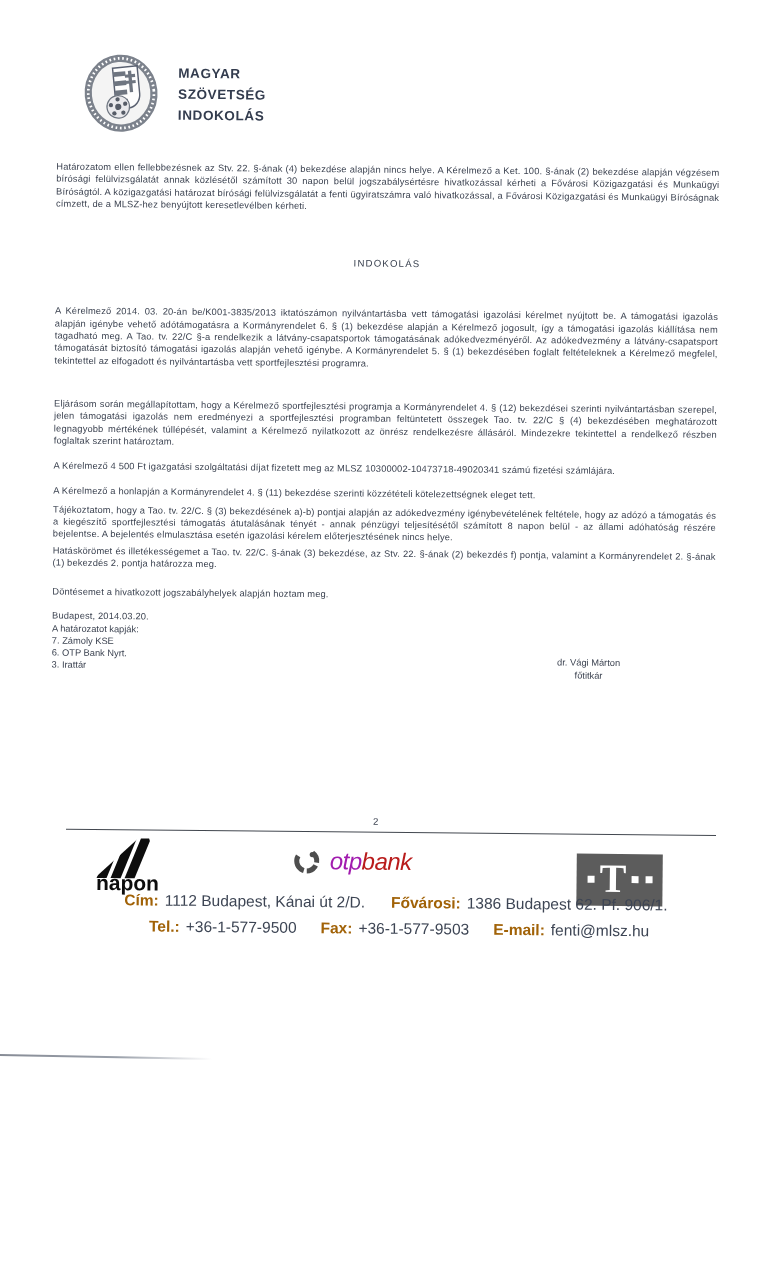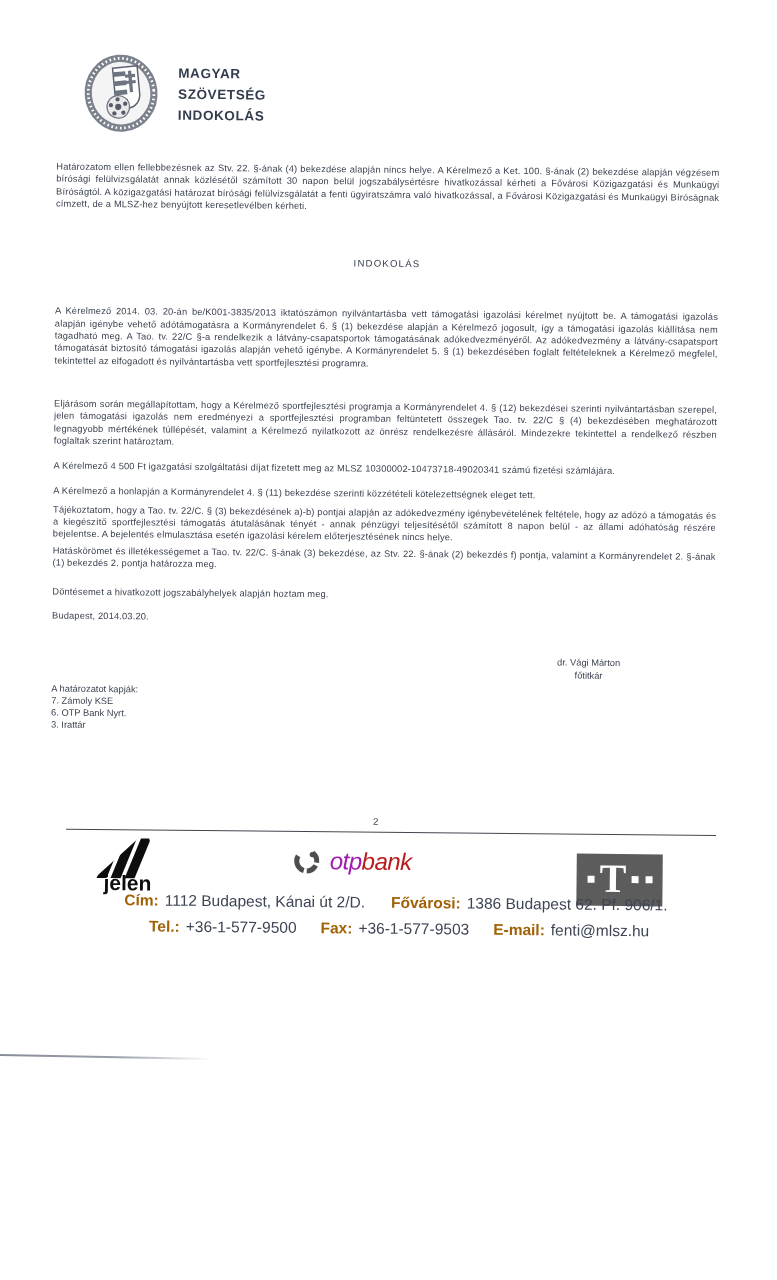--- a/index.html
+++ b/index.html
@@ -22,21 +22,21 @@
     font-size:9.3px;line-height:12.3px;color:#3b4250;text-align:justify;}
   .para{letter-spacing:.15px;}
   .section-title{text-align:center;font-size:9.6px;letter-spacing:1.2px;color:#39414f;}
   .g45{margin-top:45px}.g38{margin-top:38px}.g31{margin-top:31px}
   .g13{margin-top:13px}.g6{margin-top:6px}.g4{margin-top:4px}
   .g17{margin-top:17px}.g11{margin-top:11px}
 
   
   .sig{position:absolute;left:540px;top:654px;width:110px;text-align:center;
     font-size:9.3px;line-height:13px;color:#3b4250;}
-  .recipients{position:absolute;left:58px;top:685px;font-size:9.3px;
+  .recipients{position:absolute;left:58px;top:625px;font-size:9.3px;
     line-height:12px;color:#3b4250;}
 
   
   .pagenum{position:absolute;left:0;right:10px;top:815px;text-align:center;
     font-size:9.5px;color:#3b4250;}
   .foot-rule{position:absolute;left:74px;top:831px;width:650px;height:1.4px;
     background:#42474f;}
   .adidas{position:absolute;left:93px;top:836px;width:86px;text-align:center;}
   .adidas-bars{display:block;margin:0 auto;}
   .adidas-word{font-size:21px;font-weight:bold;color:#0d0d0d;letter-spacing:0;
@@ -134,21 +134,21 @@
       <svg class="adidas-bars" width="74" height="46" viewBox="0 0 74 46">
         <clipPath id="adiclip">
             <polygon points="2,46 56,-4 70,46"></polygon>
           </clipPath>
         <g clip-path="url(#adiclip)" fill="#0d0d0d">
           <polygon points="6,44 16,44 32,4 22,4"></polygon>
           <polygon points="20,44 30,44 46,4 36,4"></polygon>
           <polygon points="34,44 44,44 60,4 50,4"></polygon>
         </g>
       </svg>
-      <div class="adidas-word">jelen</div>
+      <div class="adidas-word">napon</div>
     </div>
 
     <div class="otp">
       <svg width="30" height="30" viewBox="0 0 30 30">
         <circle cx="15" cy="15" r="10" fill="none" stroke="#4e4e4e" stroke-width="5" stroke-dasharray="11 3 11 3 18 60" transform="rotate(-55 15 15)"></circle>
         <circle cx="20.5" cy="8.5" r="2.6" fill="#4e4e4e"></circle>
       </svg>
       <div class="otp-word">
         <span class="otp-bold">otp</span><span class="otp-light">bank</span>
       </div>

